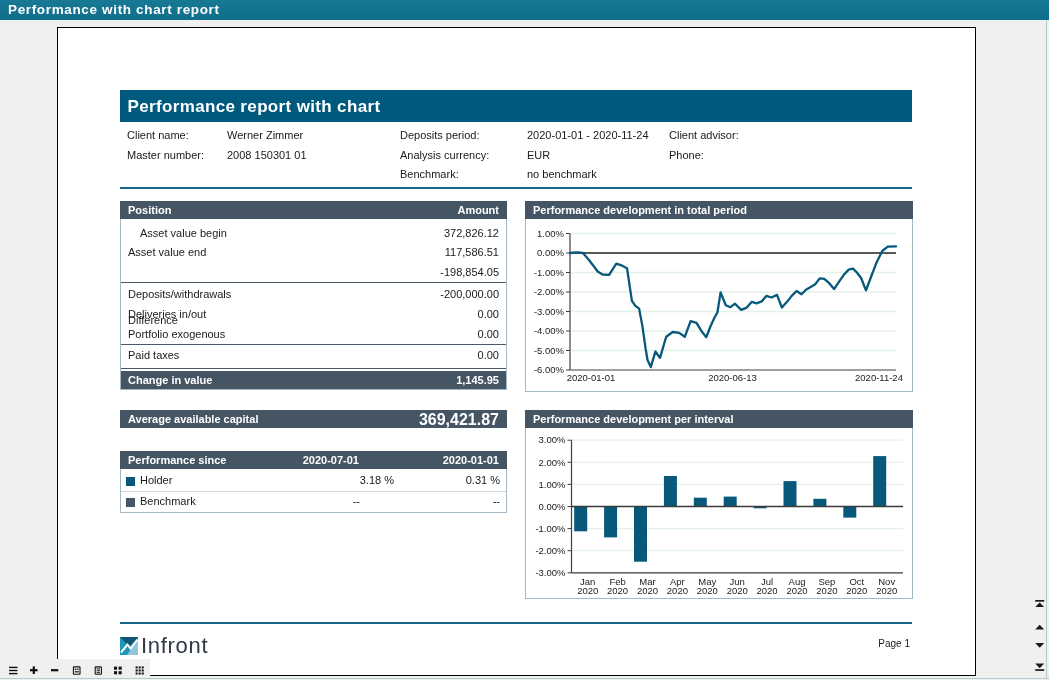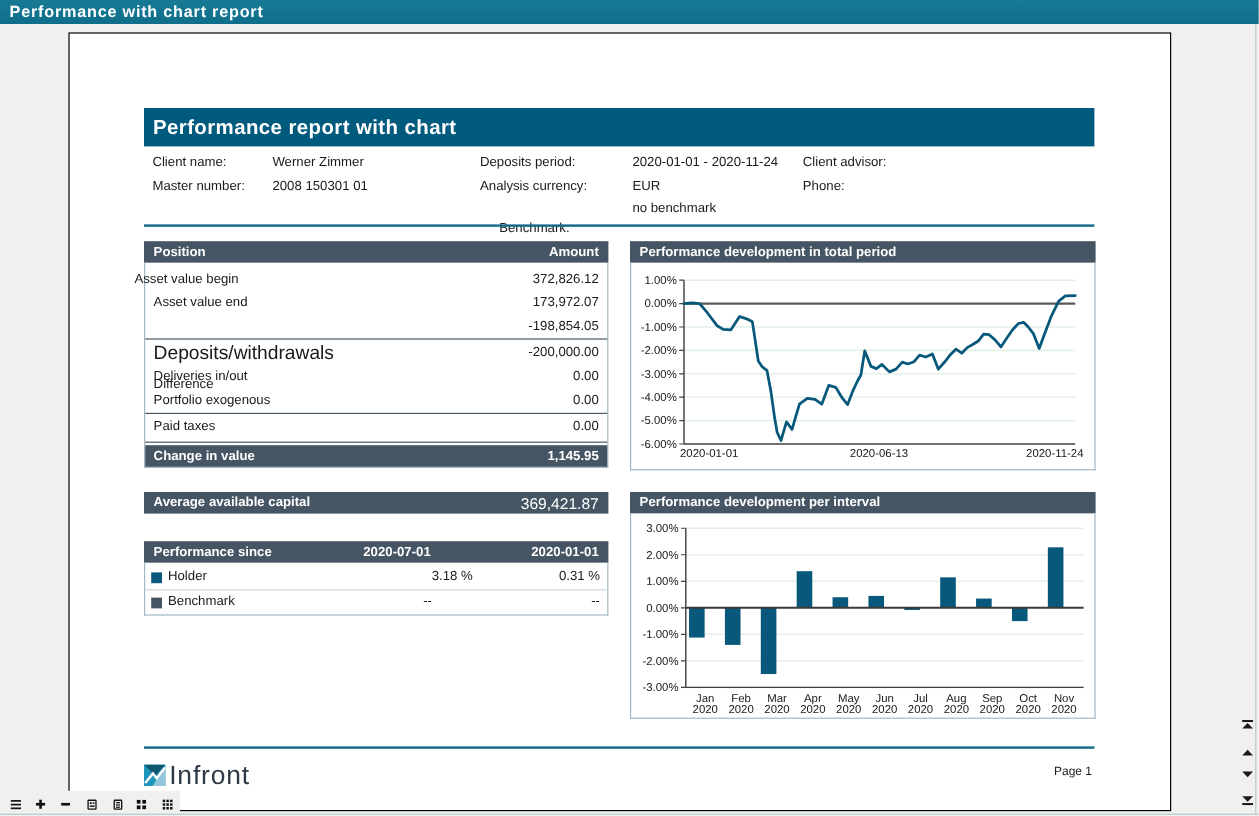--- a/index.html
+++ b/index.html
@@ -16,50 +16,50 @@
 <div class="t" style="position:absolute;top:130.0px;font-size:11px;line-height:11px;color:#1a1a1a;left:127px;">Client name:</div>
 <div class="t" style="position:absolute;top:130.0px;font-size:11px;line-height:11px;color:#1a1a1a;left:227px;">Werner Zimmer</div>
 <div class="t" style="position:absolute;top:130.0px;font-size:11px;line-height:11px;color:#1a1a1a;left:400px;">Deposits period:</div>
 <div class="t" style="position:absolute;top:130.0px;font-size:11px;line-height:11px;color:#1a1a1a;left:527px;">2020-01-01 - 2020-11-24</div>
 <div class="t" style="position:absolute;top:130.0px;font-size:11px;line-height:11px;color:#1a1a1a;left:669px;">Client advisor:</div>
 <div class="t" style="position:absolute;top:149.5px;font-size:11px;line-height:11px;color:#1a1a1a;left:127px;">Master number:</div>
 <div class="t" style="position:absolute;top:149.5px;font-size:11px;line-height:11px;color:#1a1a1a;left:227px;">2008 150301 01</div>
 <div class="t" style="position:absolute;top:149.5px;font-size:11px;line-height:11px;color:#1a1a1a;left:400px;">Analysis currency:</div>
 <div class="t" style="position:absolute;top:149.5px;font-size:11px;line-height:11px;color:#1a1a1a;left:527px;">EUR</div>
 <div class="t" style="position:absolute;top:149.5px;font-size:11px;line-height:11px;color:#1a1a1a;left:669px;">Phone:</div>
-<div class="t" style="position:absolute;top:169.0px;font-size:11px;line-height:11px;color:#1a1a1a;left:416px;margin-top:16px;">Benchmark:</div>
+<div class="t" style="position:absolute;top:169.0px;font-size:11px;line-height:11px;color:#1a1a1a;left:400px;">Benchmark:</div>
 <div class="t" style="position:absolute;top:169.0px;font-size:11px;line-height:11px;color:#1a1a1a;left:527px;">no benchmark</div>
 <div style="position:absolute;left:120px;top:187px;width:792px;height:2px;background:#14688a"></div>
 <div style="position:absolute;left:120px;top:201px;width:387px;height:18px;background:#455564"></div>
 <div class="t" style="position:absolute;top:204.5px;font-size:11px;line-height:11px;color:#fff;left:128px;font-weight:bold;">Position</div>
 <div class="t" style="position:absolute;top:204.5px;font-size:11px;line-height:11px;color:#fff;right:550px;font-weight:bold;margin-left:36px;">Amount</div>
 <div style="position:absolute;left:120px;top:219px;width:387px;height:171px;border:1px solid #a4b8c4;border-top:none;box-sizing:border-box;background:#fff"></div>
-<div class="t" style="position:absolute;top:227.5px;font-size:11px;line-height:11px;color:#1a1a1a;left:112px;">Asset value begin</div>
+<div class="t" style="position:absolute;top:227.5px;font-size:11px;line-height:11px;color:#1a1a1a;left:140px;">Asset value begin</div>
 <div class="t" style="position:absolute;top:227.5px;font-size:11px;line-height:11px;color:#1a1a1a;right:550px;">372,826.12</div>
 <div class="t" style="position:absolute;top:247.0px;font-size:11px;line-height:11px;color:#1a1a1a;left:128px;">Asset value end</div>
-<div class="t" style="position:absolute;top:247.0px;font-size:11px;line-height:11px;color:#1a1a1a;right:550px;">173,972.07</div>
+<div class="t" style="position:absolute;top:247.0px;font-size:11px;line-height:11px;color:#1a1a1a;right:550px;">117,586.51</div>
 <div class="t" style="position:absolute;top:266.5px;font-size:11px;line-height:11px;color:#1a1a1a;left:128px;margin-top:48px;">Difference</div>
 <div class="t" style="position:absolute;top:266.5px;font-size:11px;line-height:11px;color:#1a1a1a;right:550px;">-198,854.05</div>
-<div class="t" style="position:absolute;top:289.0px;font-size:16px;line-height:11px;color:#1a1a1a;left:128px;">Deposits/withdrawals</div>
+<div class="t" style="position:absolute;top:289.0px;font-size:11px;line-height:11px;color:#1a1a1a;left:128px;">Deposits/withdrawals</div>
 <div class="t" style="position:absolute;top:289.0px;font-size:11px;line-height:11px;color:#1a1a1a;right:550px;">-200,000.00</div>
 <div class="t" style="position:absolute;top:308.5px;font-size:11px;line-height:11px;color:#1a1a1a;left:128px;">Deliveries in/out</div>
 <div class="t" style="position:absolute;top:308.5px;font-size:11px;line-height:11px;color:#1a1a1a;right:550px;">0.00</div>
 <div class="t" style="position:absolute;top:328.5px;font-size:11px;line-height:11px;color:#1a1a1a;left:128px;">Portfolio exogenous</div>
 <div class="t" style="position:absolute;top:328.5px;font-size:11px;line-height:11px;color:#1a1a1a;right:550px;">0.00</div>
 <div class="t" style="position:absolute;top:350.0px;font-size:11px;line-height:11px;color:#1a1a1a;left:128px;">Paid taxes</div>
 <div class="t" style="position:absolute;top:350.0px;font-size:11px;line-height:11px;color:#1a1a1a;right:550px;">0.00</div>
 <div style="position:absolute;left:121px;top:281.5px;width:385px;height:1.2px;background:#4a5a68"></div>
 <div style="position:absolute;left:121px;top:343.5px;width:385px;height:1.2px;background:#4a5a68"></div>
 <div style="position:absolute;left:121px;top:367.5px;width:385px;height:1.2px;background:#4a5a68"></div>
 <div style="position:absolute;left:121px;top:371px;width:385px;height:18px;background:#455564"></div>
 <div class="t" style="position:absolute;top:374.5px;font-size:11px;line-height:11px;color:#fff;left:128px;font-weight:bold;">Change in value</div>
 <div class="t" style="position:absolute;top:374.5px;font-size:11px;line-height:11px;color:#fff;right:550px;font-weight:bold;">1,145.95</div>
 <div style="position:absolute;left:120px;top:410px;width:387px;height:18px;background:#455564"></div>
 <div class="t" style="position:absolute;top:413.5px;font-size:11px;line-height:11px;color:#fff;left:128px;font-weight:bold;">Average available capital</div>
-<div class="t" style="position:absolute;top:413.5px;font-size:13px;line-height:11px;color:#fff;right:550px;font-weight:normal;">369,421.87</div>
+<div class="t" style="position:absolute;top:413.5px;font-size:16px;line-height:11px;color:#fff;right:550px;font-weight:bold;">369,421.87</div>
 <div style="position:absolute;left:120px;top:451px;width:387px;height:18px;background:#455564"></div>
 <div class="t" style="position:absolute;top:454.5px;font-size:11px;line-height:11px;color:#fff;left:128px;font-weight:bold;">Performance since</div>
 <div class="t" style="position:absolute;top:454.5px;font-size:11px;line-height:11px;color:#fff;right:690px;font-weight:bold;">2020-07-01</div>
 <div class="t" style="position:absolute;top:454.5px;font-size:11px;line-height:11px;color:#fff;right:550px;font-weight:bold;">2020-01-01</div>
 <div style="position:absolute;left:120px;top:469px;width:387px;height:43.5px;border:1px solid #a4b8c4;border-top:none;box-sizing:border-box;background:#fff"></div>
 <div style="position:absolute;left:126px;top:476.5px;width:9px;height:9px;background:#07587a"></div>
 <div class="t" style="position:absolute;top:475.0px;font-size:11px;line-height:11px;color:#1a1a1a;left:140px;">Holder</div>
 <div class="t" style="position:absolute;top:475.0px;font-size:11px;line-height:11px;color:#1a1a1a;right:655px;">3.18 %</div>
 <div class="t" style="position:absolute;top:475.0px;font-size:11px;line-height:11px;color:#1a1a1a;right:549px;">0.31 %</div>
 <div style="position:absolute;left:121px;top:490.7px;width:385px;height:1px;background:#ccd8de"></div>

